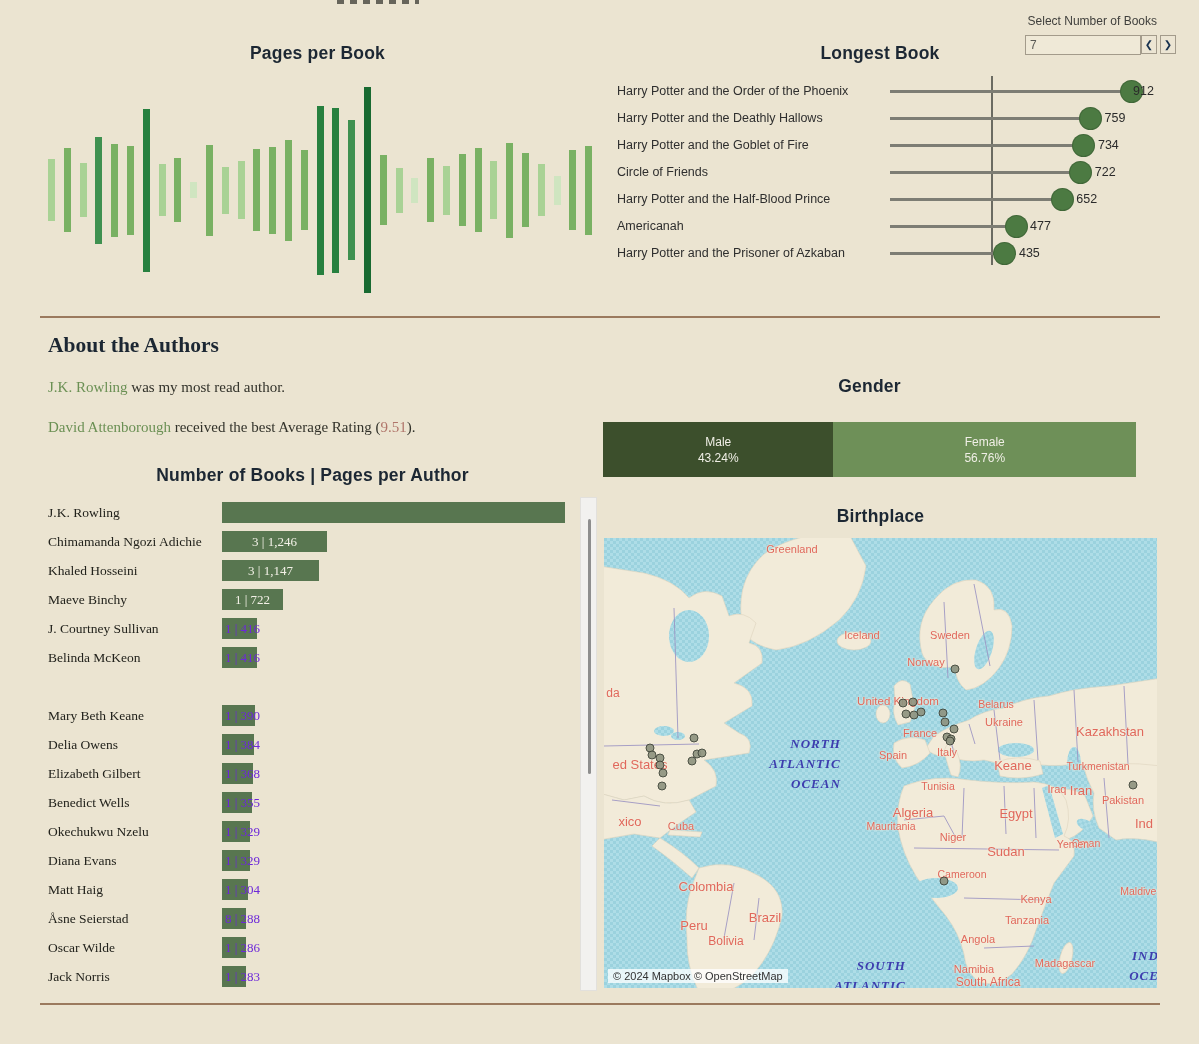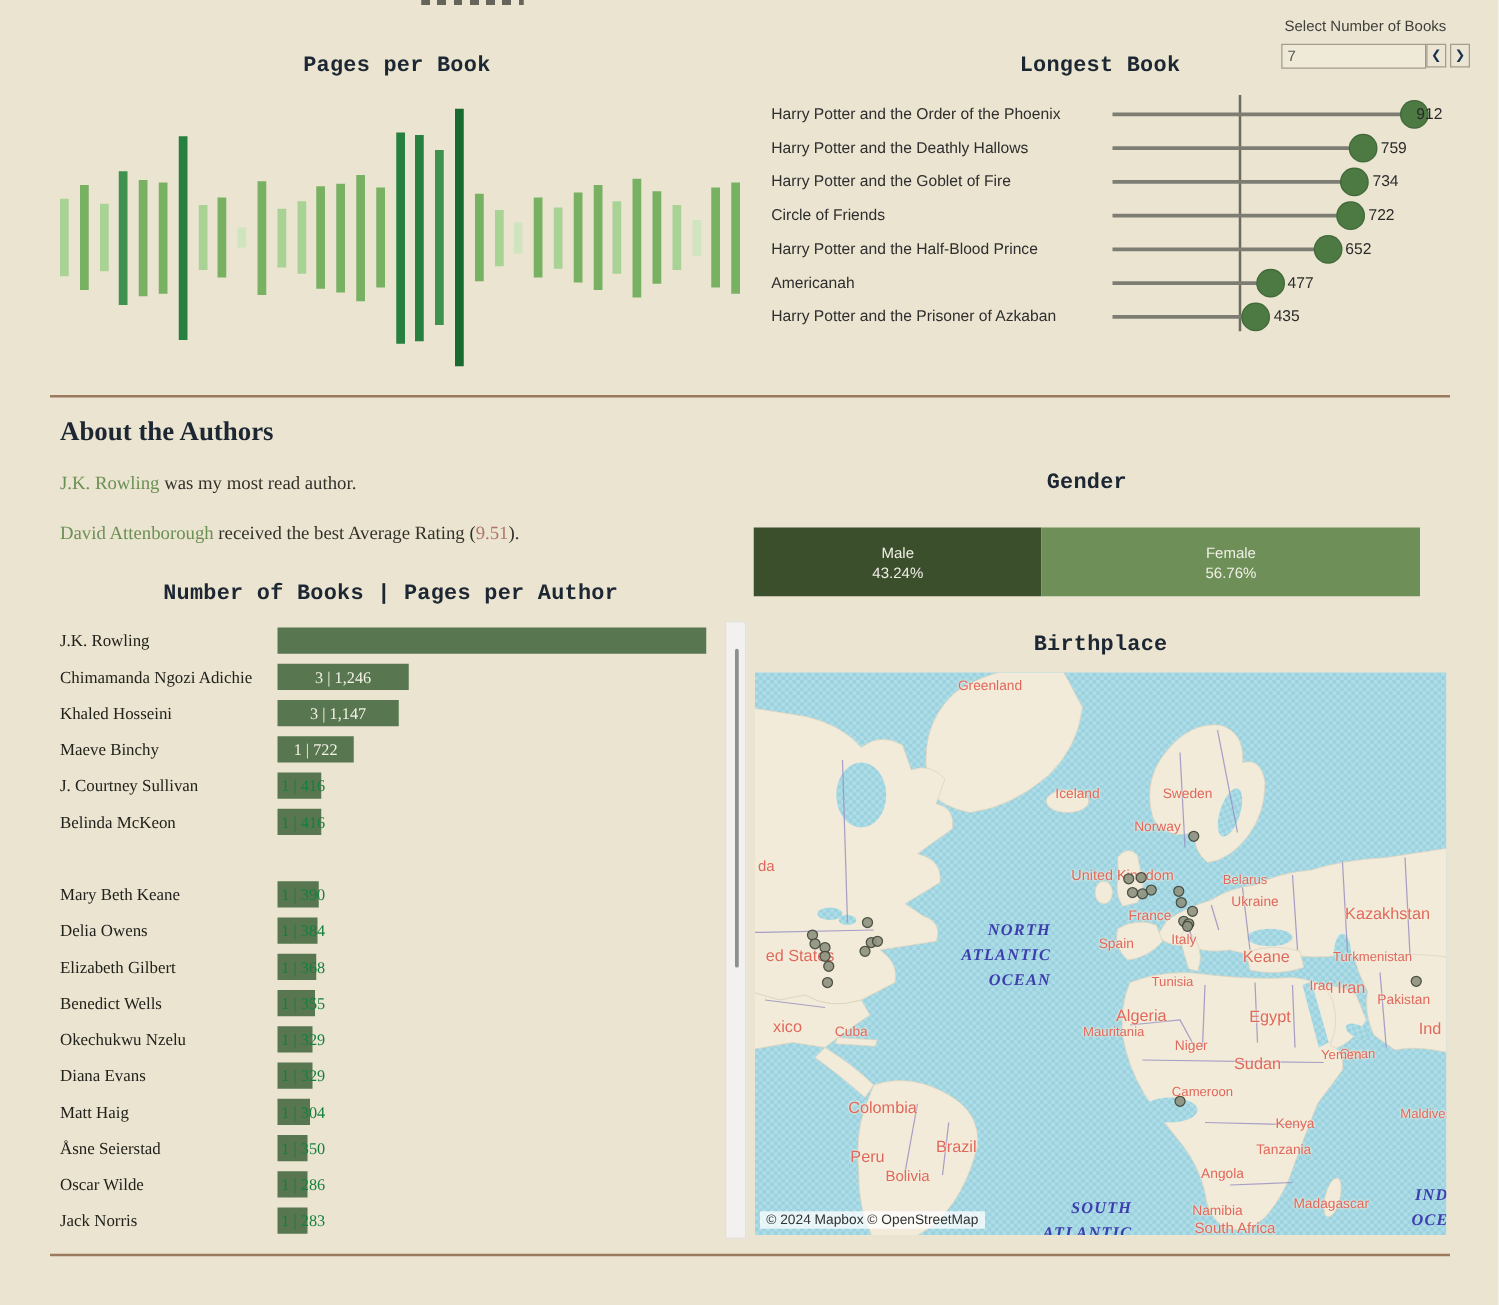--- a/index.html
+++ b/index.html
@@ -1,20 +1,20 @@
 <!DOCTYPE html>
 <html><head>
 <meta charset="utf-8">
 <style>
   html,body{margin:0;padding:0;background:#ffffff;}
   .stage{position:relative;width:1199px;height:1044px;background:#ebe4d1;overflow:hidden;
          font-family:"Liberation Sans","DejaVu Sans",sans-serif;border-bottom:2px solid #55544c;}
   .abs{position:absolute;}
   .serif{font-family:"Liberation Serif","DejaVu Serif",serif;}
-  .chart-title{font-family:Liberation Mono, monospace;font-size:17.5px;font-weight:600;
+  .chart-title{font-family:Liberation Sans, sans-serif;font-size:17.5px;font-weight:600;
                color:#1c2733;text-align:center;letter-spacing:.2px;}
   
   .smudge{left:337px;top:0;width:82px;height:4px;opacity:.75;
           background:repeating-linear-gradient(90deg,#3a3a33 0 7px,transparent 7px 13px);}
   
   #ppb{left:45px;top:85px;width:548px;height:210px;}
   .ppb-bar{position:absolute;width:7px;}
   
   #lb{left:600px;top:75px;width:560px;height:200px;}
   .lb-label{position:absolute;left:17px;width:268px;font-size:12.5px;color:#2e2e2e;line-height:14px;}
@@ -37,21 +37,21 @@
   .green-name{color:#6b9054;}
   .rating-num{color:#b0756a;}
   
   #auth{left:40px;top:498px;width:545px;height:494px;}
   .auth-row{position:absolute;left:0;width:545px;height:29px;}
   .auth-name{position:absolute;left:8px;top:0;height:29px;line-height:29px;font-size:13.5px;color:#22221c;
              font-family:"Liberation Serif","DejaVu Serif",serif;white-space:nowrap;}
   .auth-bar{position:absolute;left:182px;top:4px;height:21px;background:#587650;}
   .auth-lab-in{position:absolute;left:182px;top:4px;height:21px;line-height:21px;text-align:center;color:#f3f1e7;
                font-size:13px;font-family:"Liberation Serif","DejaVu Serif",serif;}
-  .auth-lab-out{position:absolute;left:185px;top:4px;height:21px;line-height:21px;color:#15803d;white-space:nowrap;
+  .auth-lab-out{position:absolute;left:185px;top:4px;height:21px;line-height:21px;color:#6d28d9;white-space:nowrap;
                font-size:13px;font-family:"Liberation Serif","DejaVu Serif",serif;}
   
   .sbar{left:580px;top:497px;width:17px;height:494px;background:#f2f1ef;border:1px solid #e2e0dc;box-sizing:border-box;}
   .sbar-thumb{position:absolute;left:7px;top:21px;width:3px;height:255px;background:#8e8e8e;border-radius:2px;cursor:pointer;}
   
   #gender{left:603px;top:422px;width:533px;height:55px;display:flex;}
   .g-seg{height:55px;display:flex;flex-direction:column;align-items:center;justify-content:center;
          color:#f0efe6;font-size:12px;line-height:16px;}
   
   #map{left:604px;top:538px;width:553px;height:450px;overflow:hidden;background:#aedde7;}
@@ -220,21 +220,21 @@
         <div class="auth-lab-out">1 | 329</div>
       </div>
       <div class="auth-row" style="top: 377px;">
         <div class="auth-name">Matt Haig</div>
         <div class="auth-bar" style="width: 26px; background: rgb(88, 118, 80);"></div>
         <div class="auth-lab-out">1 | 304</div>
       </div>
       <div class="auth-row" style="top: 406px;">
         <div class="auth-name">Åsne Seierstad</div>
         <div class="auth-bar" style="width: 24px; background: rgb(88, 118, 80);"></div>
-        <div class="auth-lab-out">1 | 350</div>
+        <div class="auth-lab-out">8 | 288</div>
       </div>
       <div class="auth-row" style="top: 435px;">
         <div class="auth-name">Oscar Wilde</div>
         <div class="auth-bar" style="width: 24px; background: rgb(88, 118, 80);"></div>
         <div class="auth-lab-out">1 | 286</div>
       </div>
       <div class="auth-row" style="top: 464px;">
         <div class="auth-name">Jack Norris</div>
         <div class="auth-bar" style="width: 24px; background: rgb(88, 118, 80);"></div>
         <div class="auth-lab-out">1 | 283</div>

